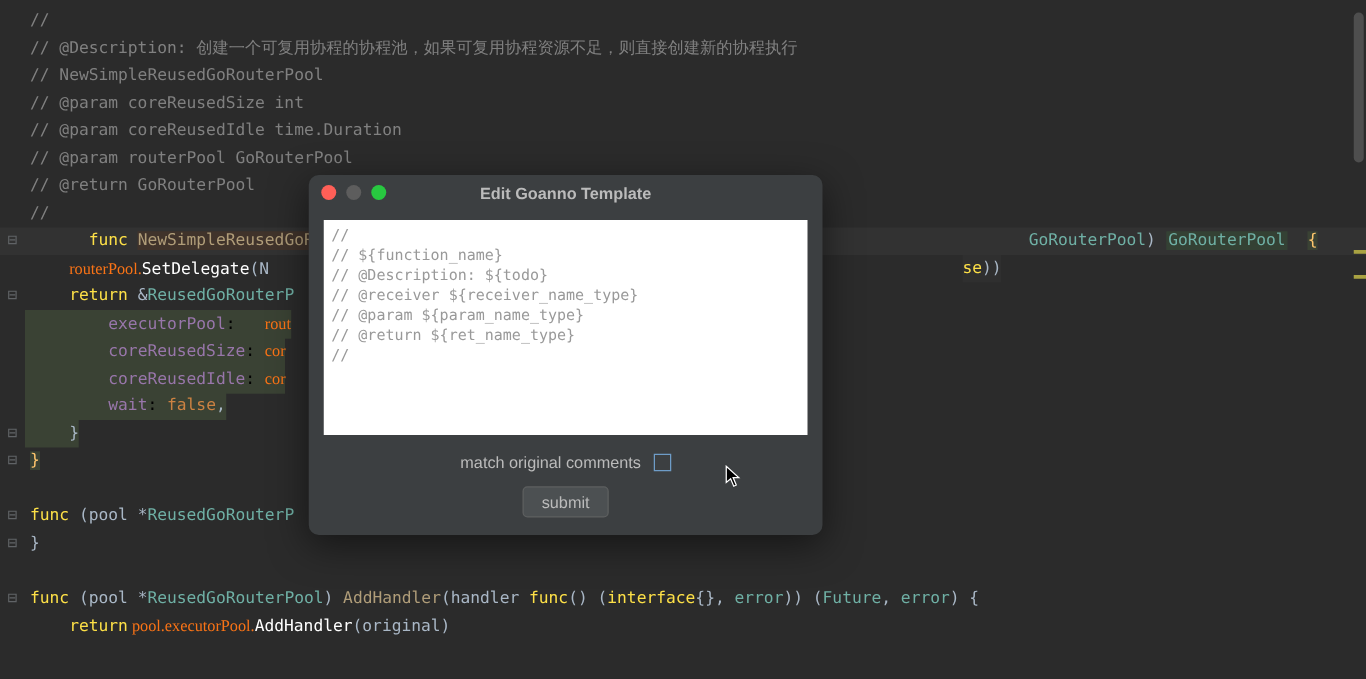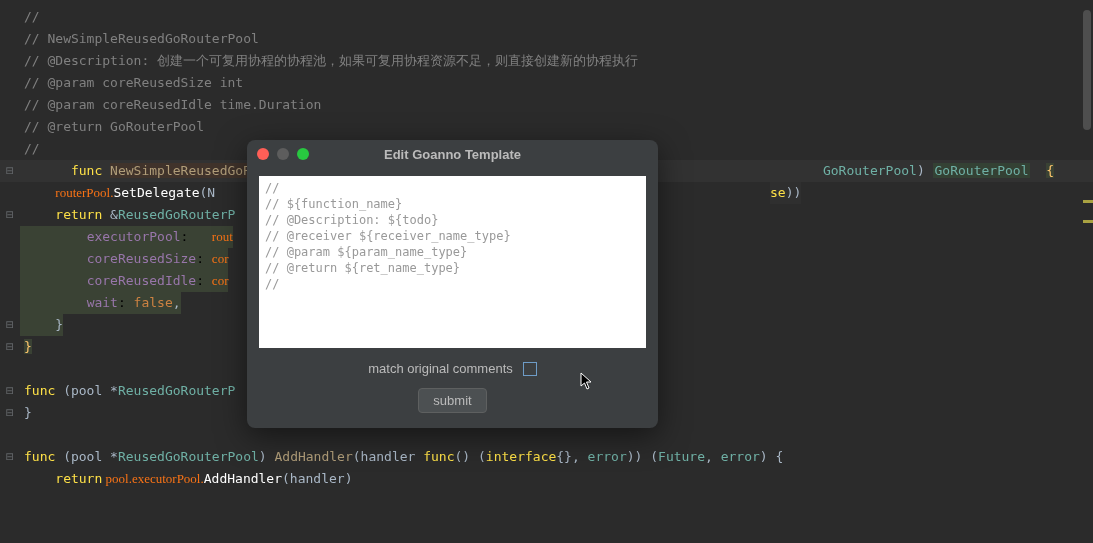--- a/index.html
+++ b/index.html
@@ -184,24 +184,25 @@
   background: rgba(50,50,50,0.7);
   color: #888;
 }
 </style>
 </head>
 <body>
 
 <div class="editor">
 
   <div class="line"><span class="gutter"></span><span class="code c-comment">//</span></div>
+  <div class="line"><span class="gutter"></span><span class="code c-comment">// @Description: 创建一个可复用协程的协程池，如果可复用协程资源不足，则直接创建新的协程执行</span></div>
   <div class="line"><span class="gutter"></span><span class="code c-comment">// NewSimpleReusedGoRouterPool</span></div>
-  <div class="line"><span class="gutter"></span><span class="code c-comment">// @Description: 创建一个可复用协程的协程池，如果可复用协程资源不足，则直接创建新的协程执行</span></div>
   <div class="line"><span class="gutter"></span><span class="code c-comment">// @param coreReusedSize int</span></div>
   <div class="line"><span class="gutter"></span><span class="code c-comment">// @param coreReusedIdle time.Duration</span></div>
+  <div class="line"><span class="gutter"></span><span class="code c-comment">// @param routerPool GoRouterPool</span></div>
   <div class="line"><span class="gutter"></span><span class="code c-comment">// @return GoRouterPool</span></div>
   <div class="line"><span class="gutter"></span><span class="code c-comment">//</span></div>
 
   <div class="line highlight-func-line" style="position:relative">
     <span class="gutter"><span class="fold-marker">⊟</span></span>
     <span class="code">
       <span class="c-keyword">func</span><span> </span><span class="c-funcname hl-name">NewSimpleReusedGoRouter</span>
     </span>
     <span style="position:absolute; left:776px;">
       <span class="c-type">GoRouterPool</span><span class="c-paren">) </span><span class="c-type hl-return-type">GoRouterPool</span><span>  </span><span class="yellow-brace">{</span>
@@ -235,21 +236,21 @@
   <div class="line"><span class="gutter"><span class="fold-marker">⊟</span></span><span class="code c-paren">}</span></div>
 
   <div class="line"><span class="gutter"></span></div>
 
   <div class="line">
     <span class="gutter"><span class="fold-marker">⊟</span></span>
     <span class="code"><span class="c-keyword">func</span> <span class="c-paren">(pool *</span><span class="c-type">ReusedGoRouterPool</span><span class="c-paren">) </span><span class="c-funcname">AddHandler</span><span class="c-paren">(handler </span><span class="c-keyword">func</span><span class="c-paren">() (</span><span class="c-keyword">interface</span><span class="c-paren">{}, </span><span class="c-type">error</span><span class="c-paren">)) (</span><span class="c-type">Future</span><span class="c-paren">, </span><span class="c-type">error</span><span class="c-paren">) {</span></span>
   </div>
   <div class="line">
     <span class="gutter"></span>
-    <span class="code">    <span class="c-keyword">return</span><span class="c-param"> pool.executorPool.</span><span class="c-method">AddHandler</span><span class="c-paren">(handler)</span></span>
+    <span class="code">    <span class="c-keyword">return</span><span class="c-param"> pool.executorPool.</span><span class="c-method">AddHandler</span><span class="c-paren">(original)</span></span>
   </div>
 
 </div>
 
 <div class="scrollbar-track">
   <div class="scrollbar-thumb"></div>
   <div class="marker-stripe" style="top:200px;background:#a9a242"></div>
   <div class="marker-stripe" style="top:220px;background:#a9a242"></div>
 </div>
 

